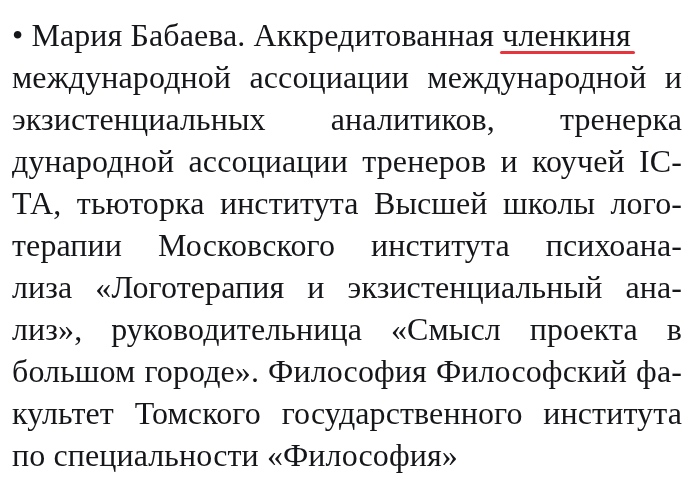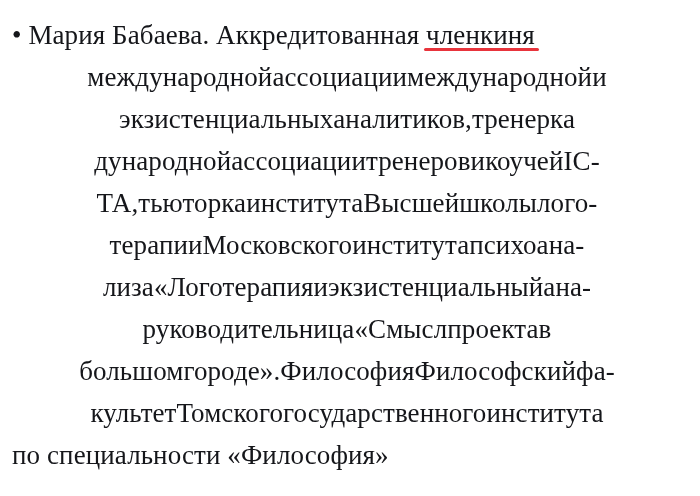--- a/index.html
+++ b/index.html
@@ -15,37 +15,37 @@
   }
   .page {
     position: relative;
     width: 700px;
     height: 496px;
     background: #ffffff;
     box-sizing: border-box;
     padding: 14px 18px 0 12px;
   }
   .paragraph {
-    font-size: 27px;
+    font-size: 32px;
     line-height: 42px;
     color: #15161a;
     text-align: justify;
     text-justify: inter-word;
     letter-spacing: 0.1px;
     margin: 0;
   }
   .line {
     display: block;
     white-space: pre;
     position: relative;
   }
   
   .line-just {
     display: flex;
-    justify-content: center;
+    justify-content: space-between;
     white-space: normal;
   }
   .line-just > span {
     white-space: pre;
   }
   .underlined {
     position: relative;
   }
   .underlined::after {
     content: "";
@@ -106,20 +106,21 @@
 
     <span class="line line-just">
         <span>лиза</span>
         <span>«Логотерапия</span>
         <span>и</span>
         <span>экзистенциальный</span>
         <span>ана-</span>
       </span>
 
     <span class="line line-just">
+        <span>лиз»,</span>
         <span>руководительница</span>
         <span>«Смысл</span>
         <span>проекта</span>
         <span>в</span>
       </span>
 
     <span class="line line-just">
         <span>большом</span>
         <span>городе».</span>
         <span>Философия</span>

